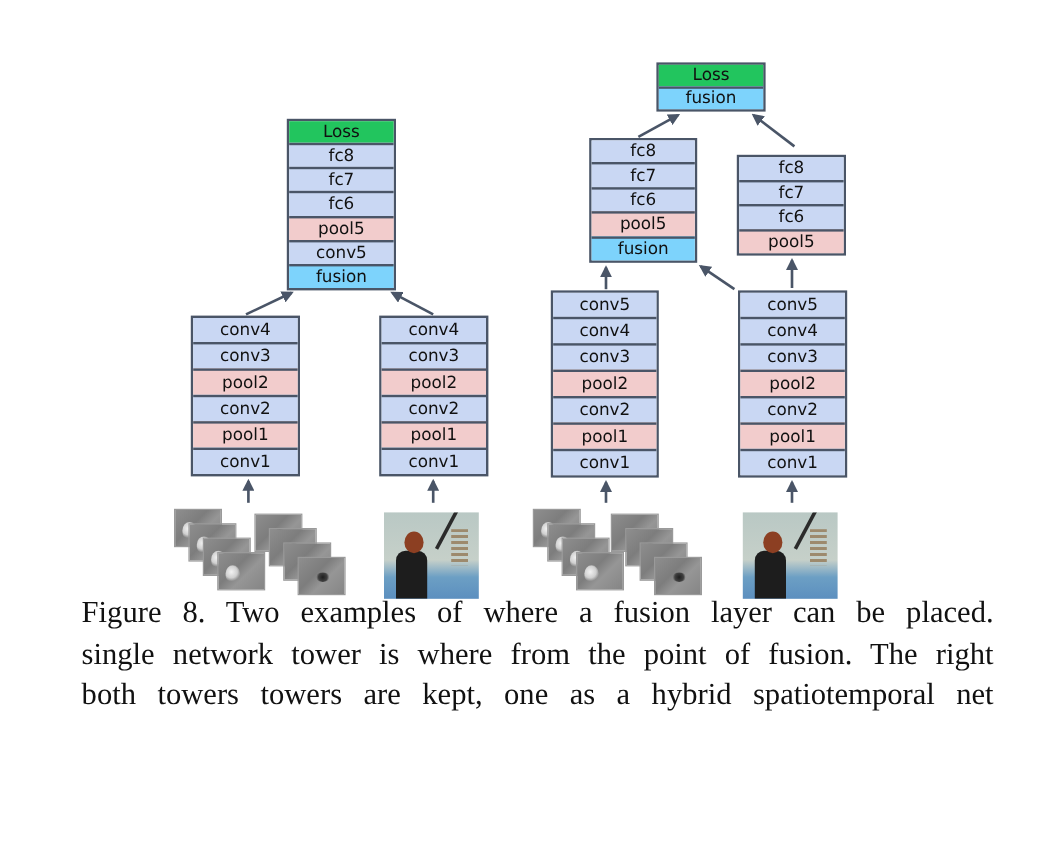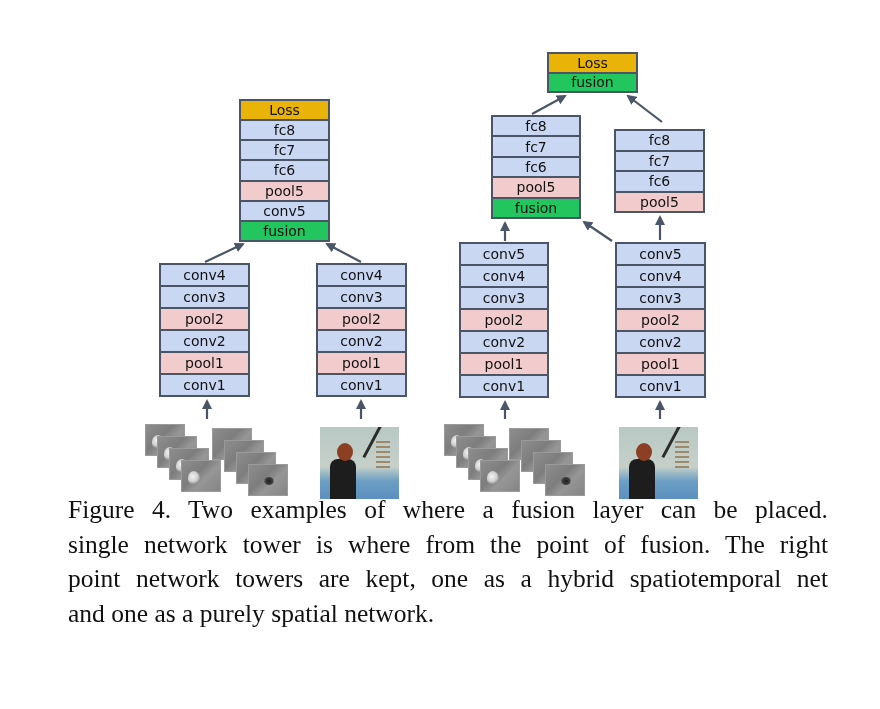--- a/index.html
+++ b/index.html
@@ -2,22 +2,22 @@
 <html><head>
 <meta charset="utf-8">
 <style>
   html, body { margin:0; padding:0; background:#ffffff; }
   body { width:880px; height:709px; position:relative; overflow:hidden; font-family:"DejaVu Sans", sans-serif; }
   .stack { position:absolute; border:2px solid #4a5567; box-sizing:border-box; display:flex; flex-direction:column; }
   .layer { flex:1; display:flex; align-items:center; justify-content:center; font-family:"DejaVu Sans", sans-serif; font-size:14px; color:#111; border-top:2px solid #4a5567; line-height:1; }
   .layer:first-child { border-top:none; }
   .layer.conv, .layer.fc { background:#c9d7f3; }
   .layer.pool { background:#f2cccc; }
-  .layer.fusion { background:#22c55e; }
-  .layer.loss { background:#eab308; }
+  .layer.fusion { background:#7dd3fc; }
+  .layer.loss { background:#22c55e; }
   svg.arrows { position:absolute; left:0; top:0; }
   .frames { position:absolute; }
   .frame { position:absolute; width:40px; height:32px; border:1px solid #9a9a9a; box-sizing:border-box;
            background:linear-gradient(135deg,#8e8e8e 0%,#7d7d7d 40%,#969696 60%,#858585 100%); }
   .frame.a::after { content:""; position:absolute; left:6px; top:10px; width:12px; height:14px; border-radius:50% 50% 40% 40%; background:radial-gradient(circle at 40% 40%, #f2f2f2 0%, #cfcfcf 45%, transparent 70%); }
   .frame.b::after { content:""; position:absolute; left:14px; top:12px; width:12px; height:8px; border-radius:50%; background:radial-gradient(circle, #1e1e1e 0%, #404040 50%, transparent 75%); }
   .photo { position:absolute; width:79px; height:72px; overflow:hidden;
            background:linear-gradient(180deg,#b9c8c4 0%,#c6d0c9 55%,#6c9fc4 75%,#5c8fbf 100%); }
   .photo .person-head { position:absolute; left:17px; top:16px; width:16px; height:18px; border-radius:50%; background:#8c3f22; }
   .photo .person-body { position:absolute; left:10px; top:32px; width:26px; height:40px; background:#1d1d1d; border-radius:8px 8px 0 0; }
@@ -141,17 +141,16 @@
   <div class="frame b" style="left:101px;top:40px;"></div>
 </div>
 <div class="photo" style="left:619px;top:427px;">
   <div class="bar"></div>
   <div class="person-body"></div>
   <div class="person-head"></div>
   <div class="bow"></div>
 </div>
 
 <div class="caption">
-  <span class="line just">Figure 4. Two examples of where a fusion layer can be placed.</span>
+  <span class="line just">Figure 8. Two examples of where a fusion layer can be placed.</span>
   <span class="line just">single network tower is where from the point of fusion.  The right</span>
-  <span class="line just">point network towers are kept, one as a hybrid spatiotemporal net</span>
-  <span class="line">and one as a purely spatial network.</span>
+  <span class="line just">both towers towers are kept, one as a hybrid spatiotemporal net</span>
 </div>
 
 </body></html>

